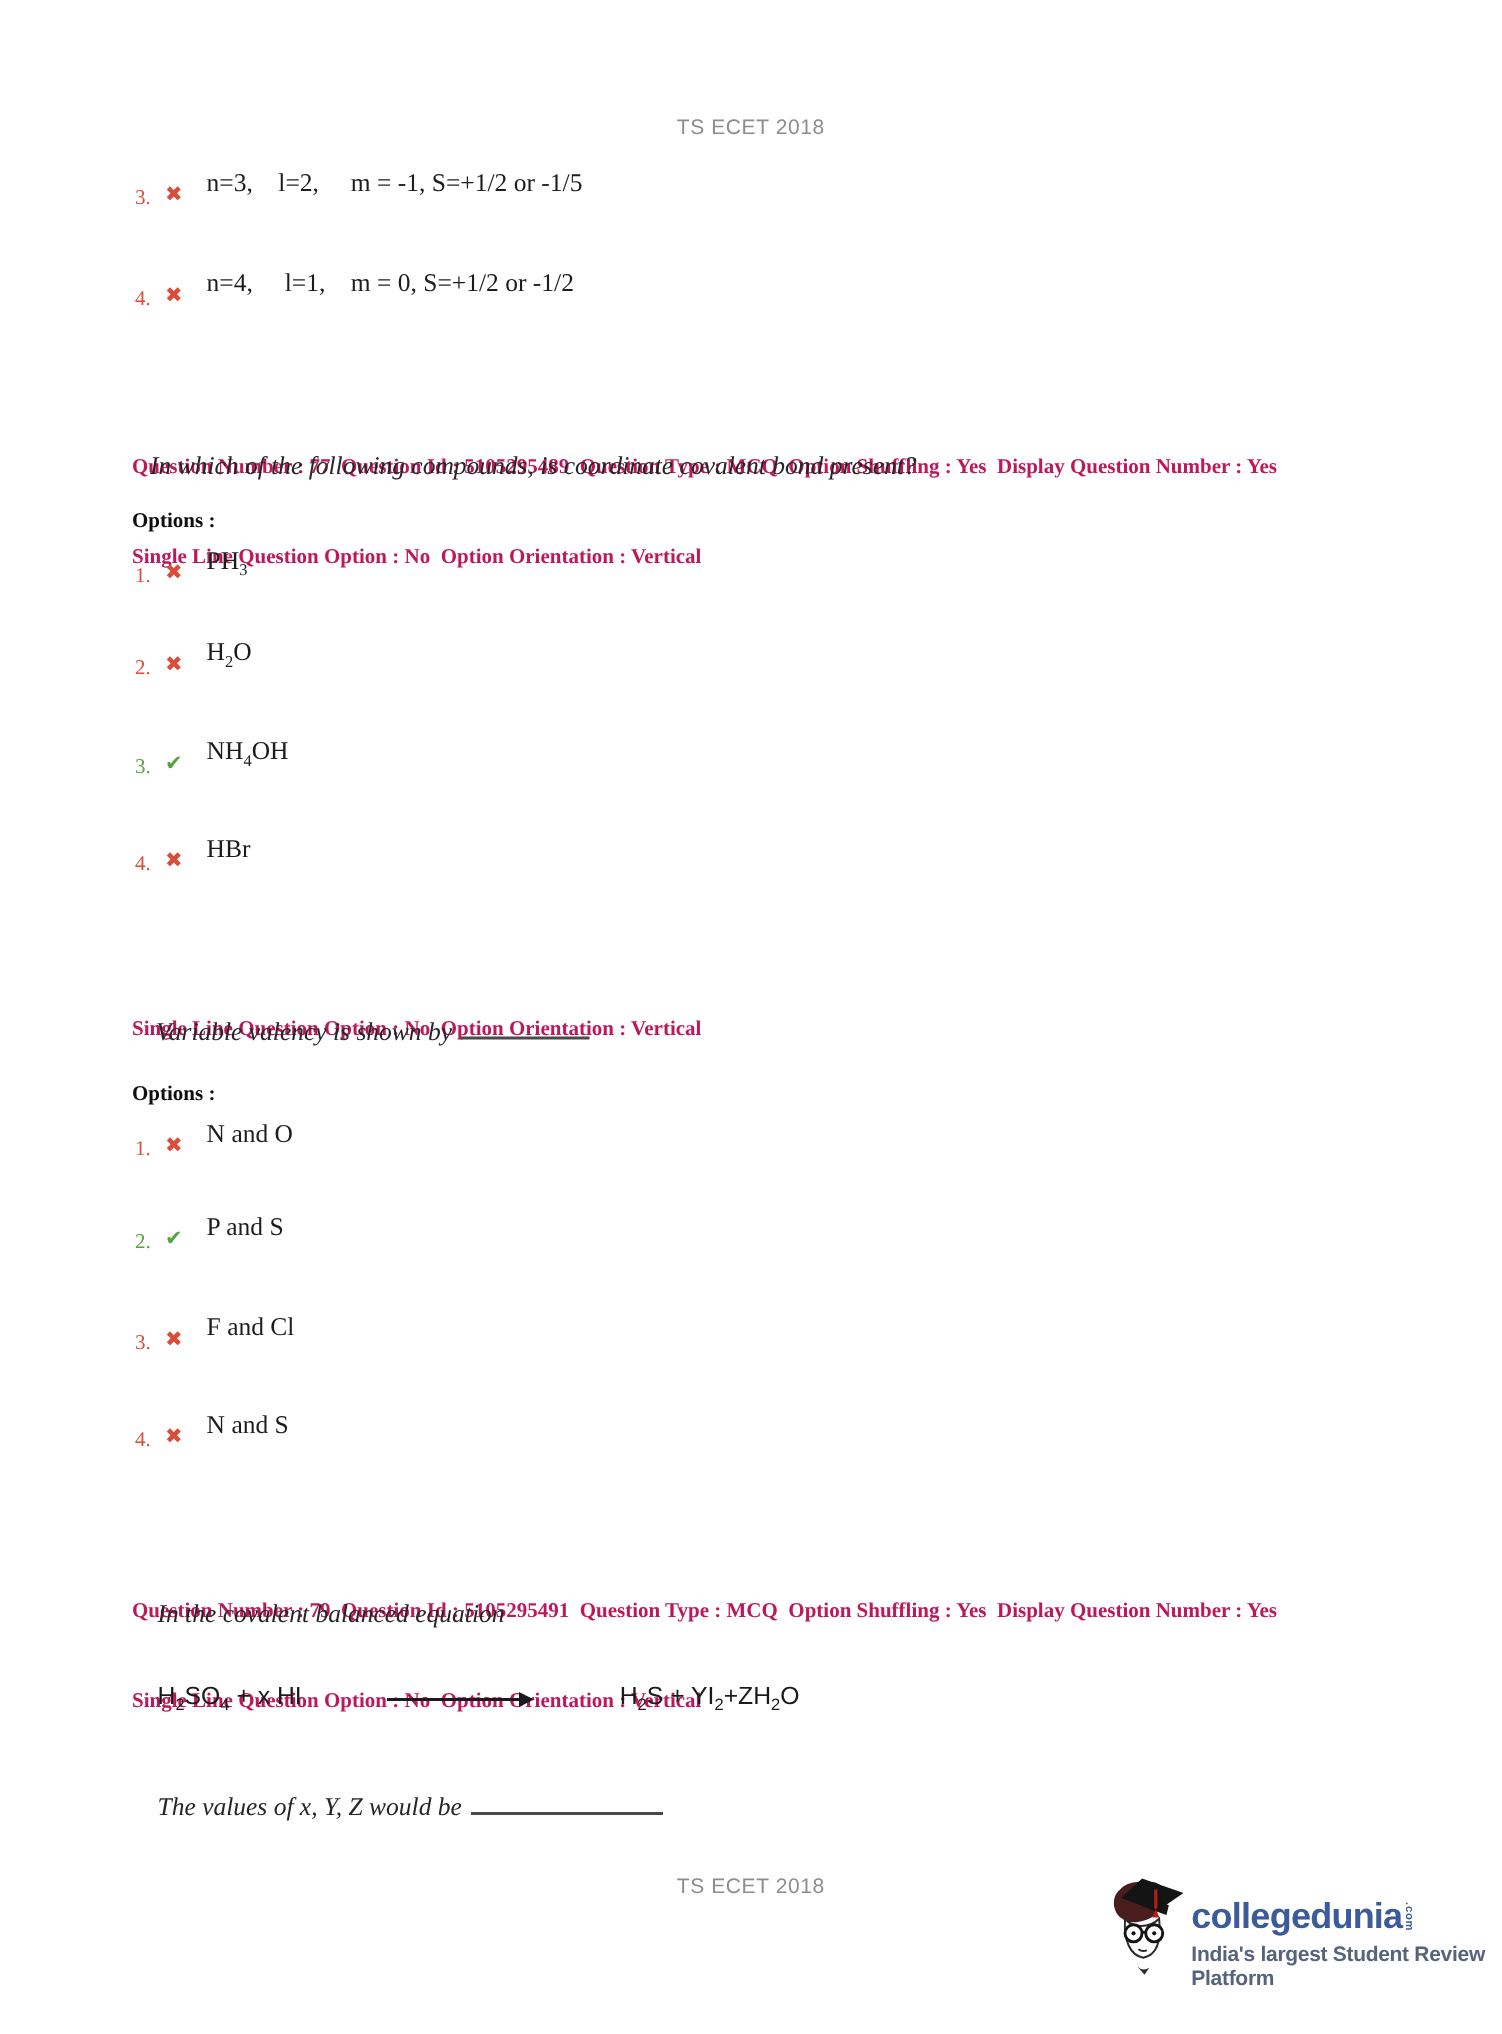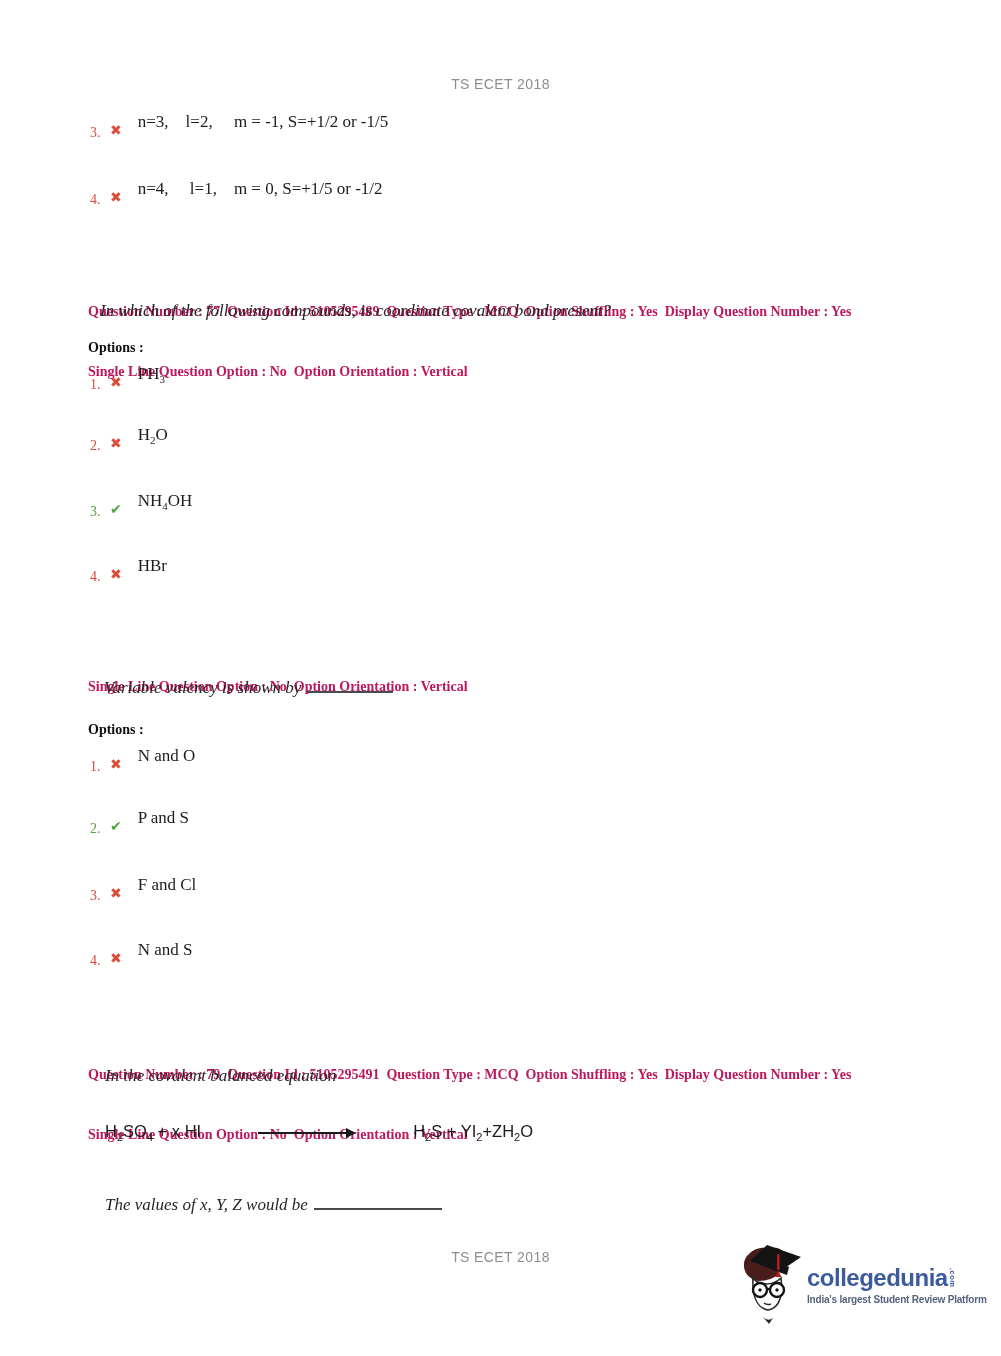--- a/index.html
+++ b/index.html
@@ -44,38 +44,38 @@
   .logo-word {
     font-family:"Liberation Sans", sans-serif; font-weight:bold;
     font-size:24px; letter-spacing:-0.5px; color:#3c5b9c; line-height:1;
   }
   .logo-tld {
     font-family:"Liberation Sans", sans-serif; font-size:7.5px; font-weight:bold;
     color:#3c5b9c; writing-mode:vertical-rl; margin-left:1px; line-height:1;
     letter-spacing:0.5px; padding-top:2px;
   }
   .logo-tagline {
-    font-family:"Liberation Sans", sans-serif; font-size:10px; font-weight:bold;
+    font-family:"Liberation Sans", sans-serif; font-size:14px; font-weight:bold;
     letter-spacing:-0.2px; color:#56637e; margin-top:4px;
   }
 </style>
 </head>
 <body>
 
 <div class="abs watermark" style="top:76px">TS ECET 2018</div>
 
 <div class="abs opt-row" style="top:112px">
   <span class="opt-num wrong">3.</span>
   <span class="opt-mark wrong">✖</span>
   <span class="opt-text">n=3,    l=2,     m = -1, S=+1/2 or -1/5</span>
 </div>
 <div class="abs opt-row" style="top:179px">
   <span class="opt-num wrong">4.</span>
   <span class="opt-mark wrong">✖</span>
-  <span class="opt-text">n=4,     l=1,    m = 0, S=+1/5 or -1/2</span>
+  <span class="opt-text">n=4,     l=1,    m = 0, S=+1/2 or -1/2</span>
 </div>
 
 <div class="abs meta" style="top:262px">
   <div>Question Number : 77  Question Id : 5105295489  Question Type : MCQ  Option Shuffling : Yes  Display Question Number : Yes</div>
   <div>Single Line Question Option : No  Option Orientation : Vertical</div>
 </div>
 <div class="abs qtext" style="top:301px;left:100px">In which of the following compounds, is coordinate covalent bond present?</div>
 <div class="abs options-label" style="top:340px">Options :</div>
 
 <div class="abs opt-row" style="top:364px">

